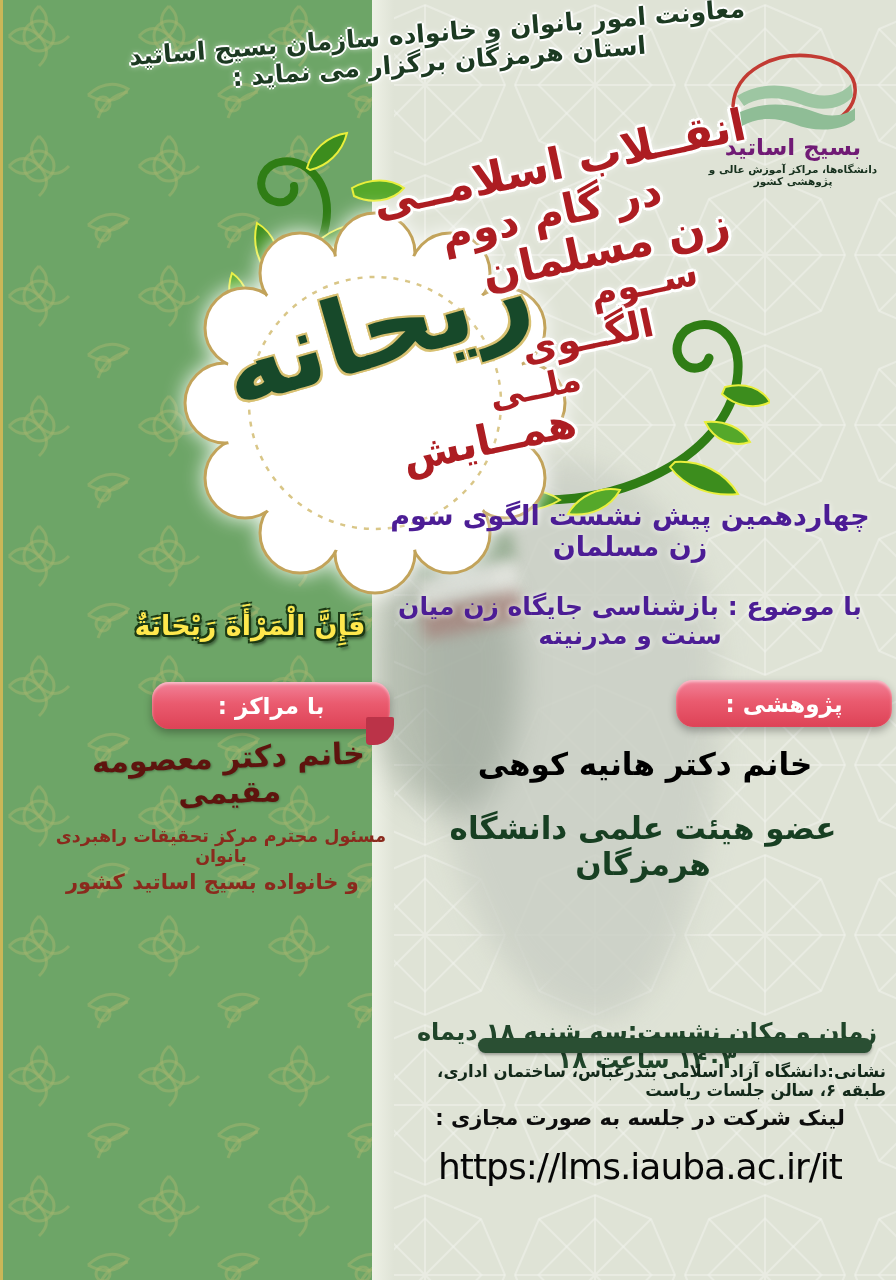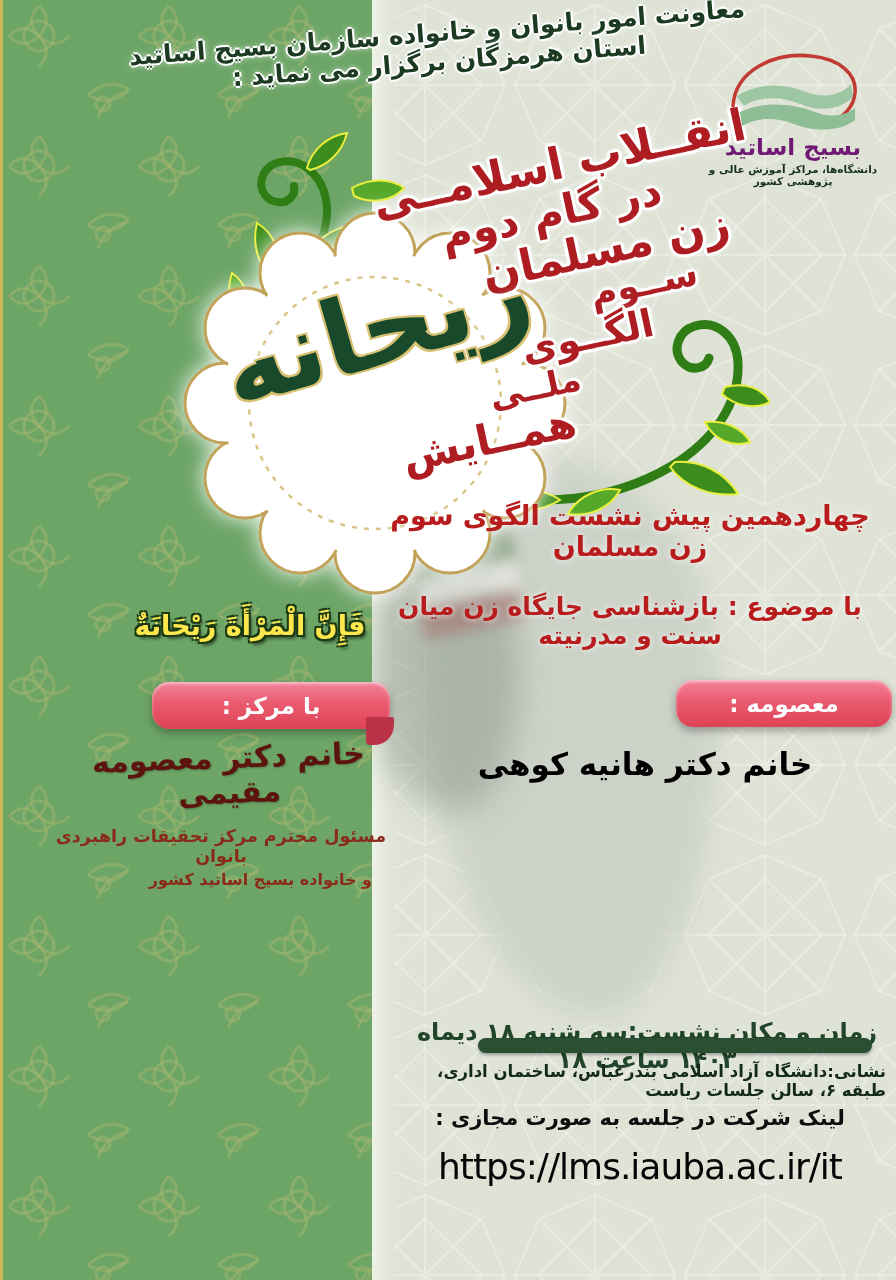--- a/index.html
+++ b/index.html
@@ -64,21 +64,21 @@
   .orn-b { left:470px; top:312px; width:300px; height:205px; }
   .medallion { left:180px; top:208px; width:390px; height:390px; z-index:4;
     filter:drop-shadow(0 0 10px rgba(255,255,255,.95)); }
   .calligraphy { left:196px; top:268px; width:360px; z-index:5;
     font-size:104px; font-weight:bold; color:#17492a; text-align:center;
     transform:rotate(-16deg);
     text-shadow:2px 2px 0 #d8c172,-2px -2px 0 #d8c172,2px -2px 0 #d8c172,-2px 2px 0 #d8c172,0 0 14px #fff; }
 
   
   .session { left:376px; top:500px; width:508px; z-index:5; text-align:center;
-    color:#b91c1c; font-weight:bold; text-shadow:0 0 6px rgba(255,255,255,.85); }
+    color:#4c1d95; font-weight:bold; text-shadow:0 0 6px rgba(255,255,255,.85); }
   .session .s1 { font-size:27px; margin-bottom:30px; }
   .session .s2 { font-size:25px; }
 
   
   .quote { left:112px; top:610px; width:276px; z-index:5; text-align:center;
     font-size:27px; font-weight:bold; color:#ffe84d;
     text-shadow:2px 2px 0 #1c3a14,-2px 2px 0 #1c3a14,2px -2px 0 #1c3a14,-2px -2px 0 #1c3a14,3px 4px 3px rgba(0,0,0,.45); }
 
   
   .ribbon { height:47px; z-index:6; border-radius:17px;
@@ -90,22 +90,22 @@
   .ribbon-right { left:676px; top:680px; width:216px; }
   .ribbon-fold { position:absolute; right:-4px; bottom:-16px; width:28px; height:28px;
     background:#bb3348; border-radius:2px 2px 20px 4px; z-index:-1; }
 
   
   .host-name { left:66px; top:740px; width:326px; z-index:5; text-align:center;
     font-size:30px; font-weight:bold; color:#5e140e; transform:rotate(-2deg);
     text-shadow:1px 1px 2px rgba(0,0,0,.25); }
   .host-role1 { left:46px; top:826px; width:350px; z-index:5; text-align:center;
     font-size:17.5px; font-weight:bold; color:#8a2a1d; }
-  .host-role2 { left:66px; top:870px; width:306px; z-index:5; text-align:right;
-    font-size:16px; font-weight:bold; color:#8a2a1d; }
+  .host-role2 { left:66px; top:870px; width:306px; z-index:5; text-align:left;
+    font-size:21px; font-weight:bold; color:#8a2a1d; }
 
   
   .speaker-name { left:420px; top:746px; width:450px; z-index:5; text-align:center;
     font-size:31px; font-weight:bold; color:#000000; }
   .speaker-role { left:404px; top:810px; width:478px; z-index:5; text-align:center;
     font-size:31px; font-weight:bold; color:#173f22; }
 
   
   .datetime { left:412px; top:990px; width:470px; z-index:5; text-align:center;
     font-size:24px; font-weight:bold; color:#20452a;margin-top:28px; }
@@ -230,32 +230,33 @@
   <div class="abs calligraphy">ریحانه</div>
 
   <div class="abs session">
     <div class="s1">چهاردهمین پیش نشست الگوی سوم زن مسلمان</div>
     <div class="s2">با موضوع : بازشناسی جایگاه زن میان سنت و مدرنیته</div>
   </div>
 
   <div class="abs quote">فَإِنَّ الْمَرْأَةَ رَيْحَانَةٌ</div>
 
   <div class="abs ribbon ribbon-left">
-    <span>با مرکز :</span>
+    <span>با مراکز :</span>
     <span class="ribbon-fold"></span>
   </div>
   <div class="abs ribbon ribbon-right">
-    <span>معصومه :</span>
+    <span>پژوهشی :</span>
   </div>
 
   <div class="abs host-name">خانم دکتر معصومه مقیمی</div>
   <div class="abs host-role1">مسئول محترم مرکز تحقیقات راهبردی بانوان</div>
   <div class="abs host-role2">و خانواده بسیج اساتید کشور</div>
 
   <div class="abs speaker-name">خانم دکتر هانیه کوهی</div>
+  <div class="abs speaker-role">عضو هیئت علمی دانشگاه هرمزگان</div>
 
   <div class="abs datetime">زمان و مکان نشست:سه شنبه ۱۸ دیماه ۱۴۰۳ ساعت ۱۸</div>
   <div class="abs divider-bar"></div>
   <div class="abs address">نشانی:دانشگاه آزاد اسلامی بندرعباس، ساختمان اداری، طبقه ۶، سالن جلسات ریاست</div>
   <div class="abs link-label">لینک شرکت در جلسه به صورت مجازی :</div>
   <div class="abs link-url">https://lms.iauba.ac.ir/it</div>
 
 </div>
 
 </body></html>

